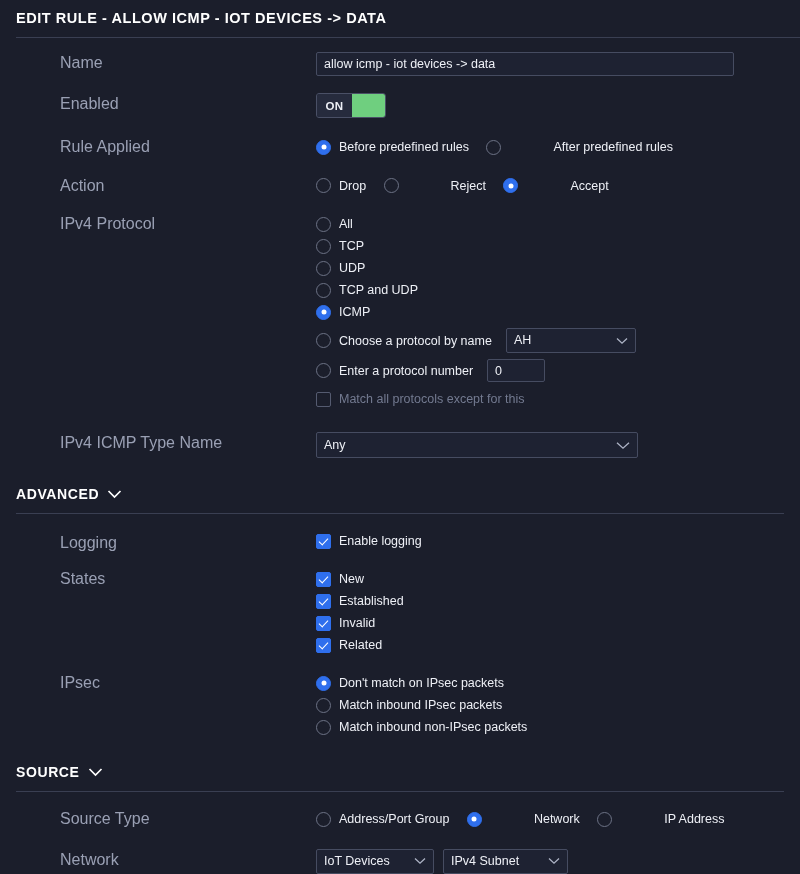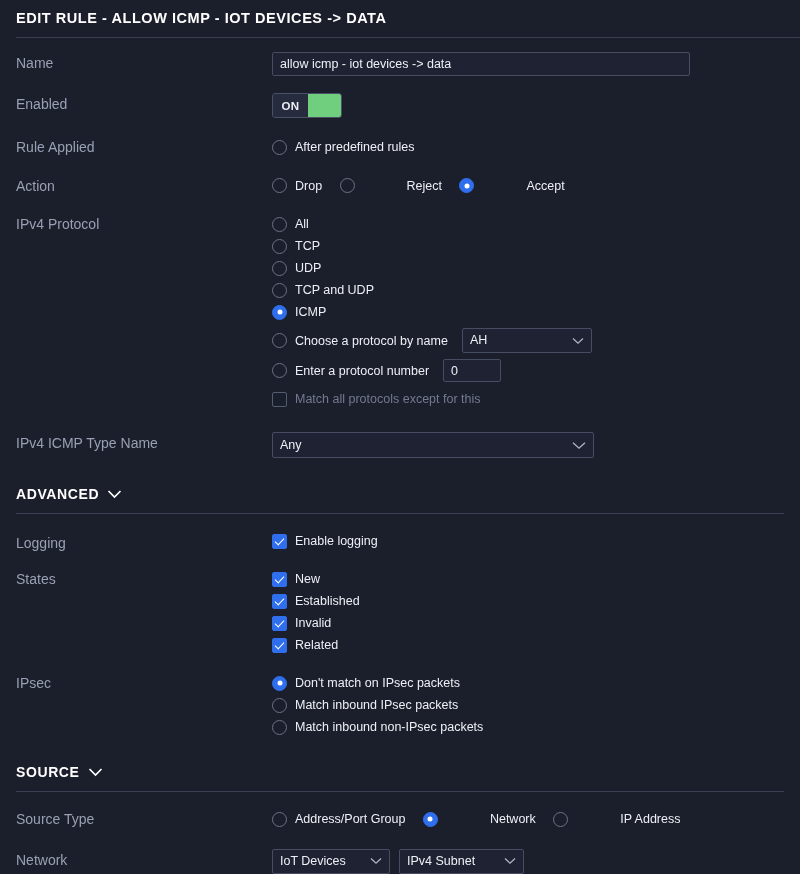--- a/index.html
+++ b/index.html
@@ -40,24 +40,25 @@
   
   .row {
     display: flex;
     align-items: flex-start;
     padding: 0 16px;
     min-height: 20px;
   }
   .row-label {
     width: 256px;
     flex: 0 0 256px;
-    font-size: 14px;
+    font-size: 16px;
     color: #9aa0b4;
     line-height: 16px;
     padding-top: 3px;
+    margin-left: 44px;
   }
   .row-field {
     flex: 1 1 auto;
     min-width: 0;
   }
 
   
   .text-input {
     background: #1e2232;
     border: 1px solid #464c61;
@@ -251,20 +252,24 @@
         <span class="toggle-label">ON</span>
         <span class="toggle-knob"></span>
       </div>
     </div>
   </div>
 
   <div class="row" style="margin-top:18px;">
     <div class="row-label">Rule Applied</div>
     <div class="row-field">
       <span class="opt-inline">
+        <span class="radio on"></span>
+        <span class="opt-text">Before predefined rules</span>
+      </span>
+      <span class="opt-inline">
         <span class="radio"></span>
         <span class="opt-text">After predefined rules</span>
       </span>
     </div>
   </div>
 
   <div class="row" style="margin-top:16px;justify-content:center;">
     <div class="row-label">Action</div>
     <div class="row-field">
       <span class="opt-inline">

